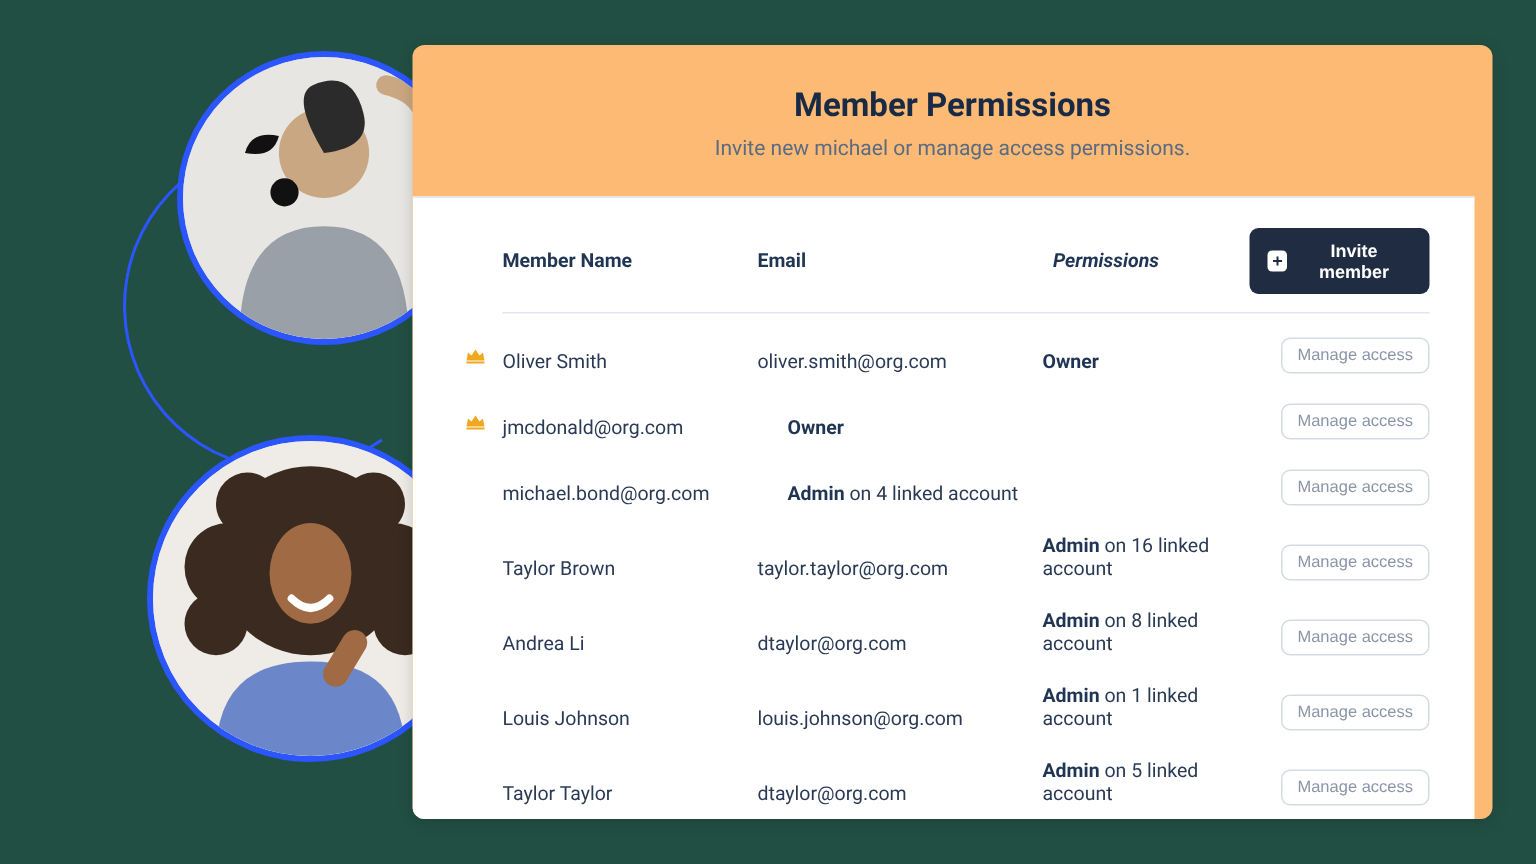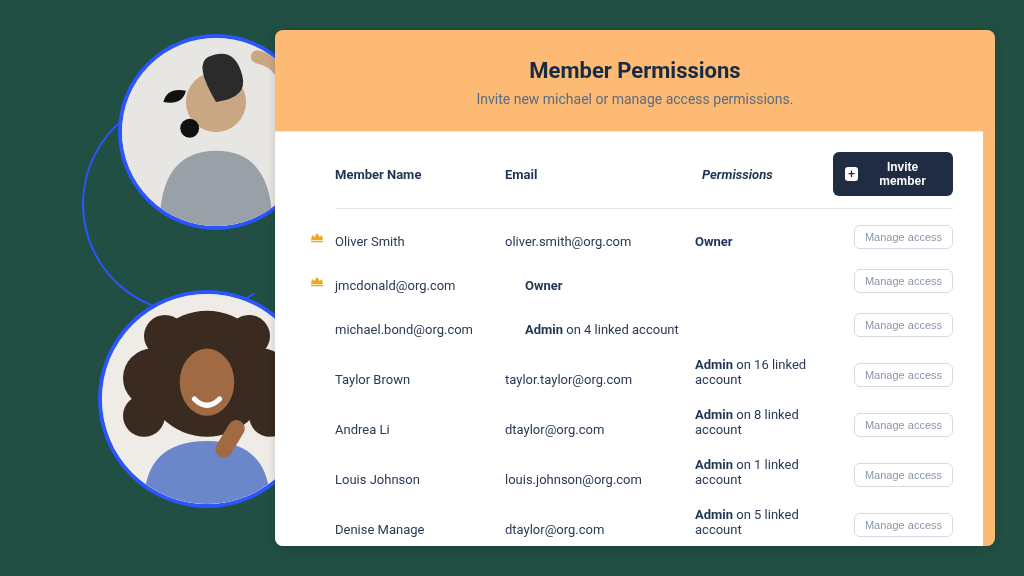--- a/index.html
+++ b/index.html
@@ -198,21 +198,21 @@
           </div>
           <div class="row">
             <div class="cell-name">Louis Johnson</div>
             <div class="cell-email">louis.johnson@org.com</div>
             <div class="cell-perm"><span class="role">Admin</span><span> on 1 linked account</span></div>
             <div class="cell-action">
               <button class="manage-btn">Manage access</button>
             </div>
           </div>
           <div class="row">
-            <div class="cell-name">Denise Manage</div>
+            <div class="cell-name">Taylor Taylor</div>
             <div class="cell-email">dtaylor@org.com</div>
             <div class="cell-perm"><span class="role">Admin</span><span> on 5 linked account</span></div>
             <div class="cell-action">
               <button class="manage-btn">Manage access</button>
             </div>
           </div>
         </div>
     </div>
   </div>
 

